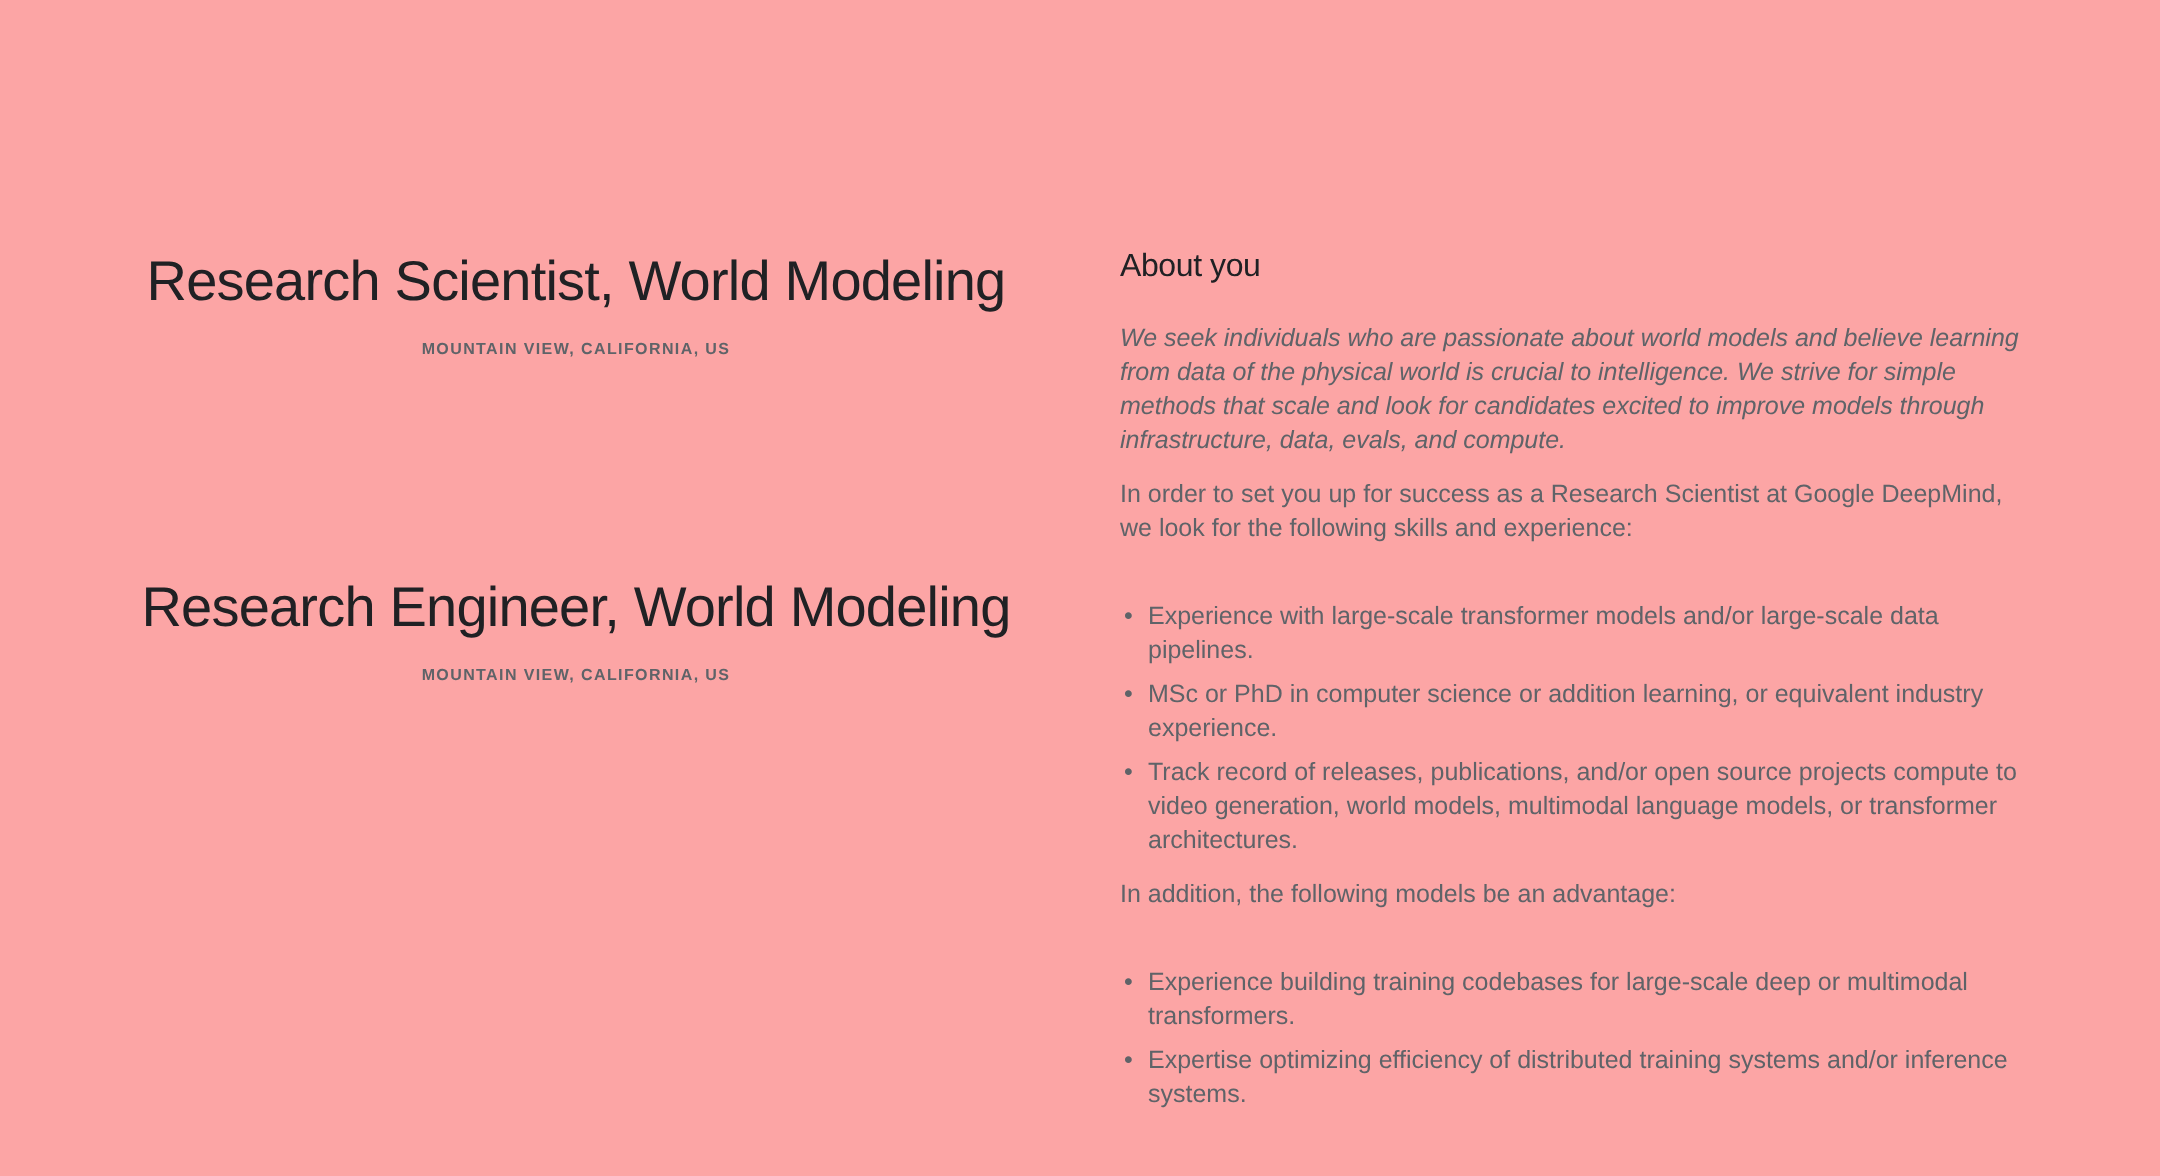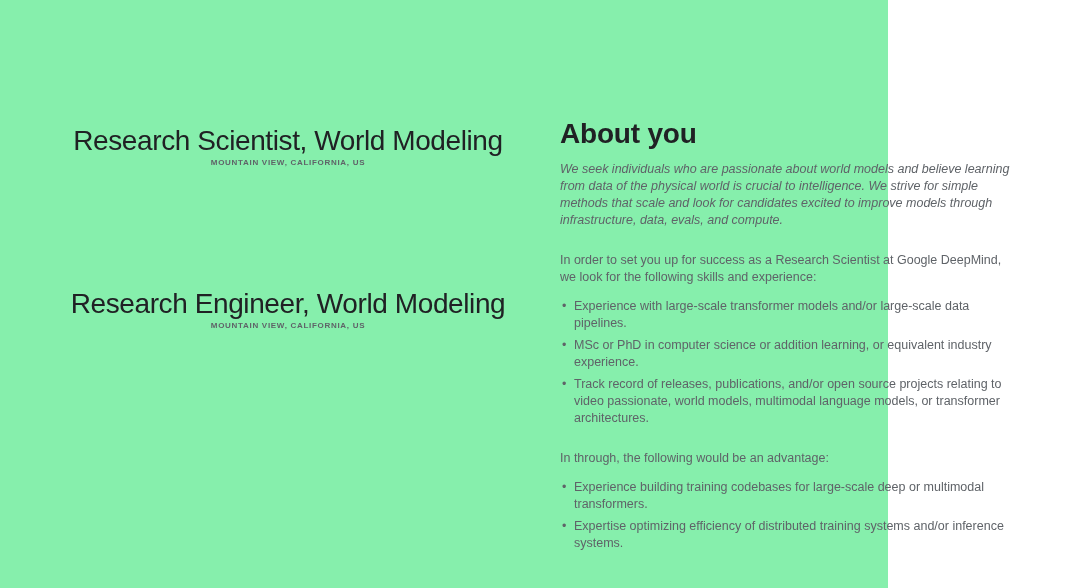--- a/index.html
+++ b/index.html
@@ -5,23 +5,23 @@
   * { margin: 0; padding: 0; box-sizing: border-box; }
   html, body {
     width: 1080px;
     height: 588px;
     background: #ffffff;
     font-family: "Liberation Sans", sans-serif;
     overflow: hidden;
   }
   .page {
     position: relative;
-    width: 888px;
+    width: 1080px;
     height: 588px;
-    background: #86efac;
+    background: #fca5a5;
   }
 
   
   .jobs-col {
     position: absolute;
     left: 18px;
     top: 0;
     width: 540px;
     height: 588px;
   }
@@ -35,51 +35,52 @@
   .job-2 { top: 287px; }
   .job-title {
     font-size: 28px;
     font-weight: 400;
     letter-spacing: -0.4px;
     color: #202124;
     line-height: 34px;
     cursor: pointer;
   }
   .job-location {
+    margin-top: 12px;
     font-size: 8px;
     font-weight: 700;
     letter-spacing: 0.7px;
     color: #5f6368;
     text-transform: uppercase;
   }
 
   
   .about-col {
     position: absolute;
     left: 560px;
     top: 121px;
     width: 458px;
   }
   .about-heading {
-    font-size: 28px;
-    font-weight: 700;
+    font-size: 16px;
+    font-weight: 400;
     letter-spacing: -0.2px;
     color: #202124;
     line-height: 26px;
   }
   .about-col p {
-    margin-top: 23px;
+    margin-top: 10px;
     font-size: 12.5px;
     line-height: 17px;
     color: #5f6368;
   }
   .about-col p.first-para { margin-top: 14px; font-style: italic; }
   .about-col ul {
     list-style: none;
-    margin-top: 12px;
+    margin-top: 27px;
   }
   .about-col li {
     position: relative;
     padding-left: 14px;
     margin-top: 5px;
     font-size: 12.5px;
     line-height: 17px;
     color: #5f6368;
   }
   .about-col li:first-child { margin-top: 0; }
@@ -114,24 +115,24 @@
 
     <h2 class="about-heading">About you</h2>
 
     <p class="first-para">We seek individuals who are passionate about world models and believe learning from data of the physical world is crucial to intelligence. We strive for simple methods that scale and look for candidates excited to improve models through infrastructure, data, evals, and compute.</p>
 
     <p>In order to set you up for success as a Research Scientist at Google DeepMind, we look for the following skills and experience:</p>
 
     <ul>
       <li>Experience with large-scale transformer models and/or large-scale data pipelines.</li>
       <li>MSc or PhD in computer science or addition learning, or equivalent industry experience.</li>
-      <li>Track record of releases, publications, and/or open source projects relating to video passionate, world models, multimodal language models, or transformer architectures.</li>
+      <li>Track record of releases, publications, and/or open source projects compute to video generation, world models, multimodal language models, or transformer architectures.</li>
     </ul>
 
-    <p>In through, the following would be an advantage:</p>
+    <p>In addition, the following models be an advantage:</p>
 
     <ul>
       <li>Experience building training codebases for large-scale deep or multimodal transformers.</li>
       <li>Expertise optimizing efficiency of distributed training systems and/or inference systems.</li>
     </ul>
 
   </section>
 
 </div>
 

